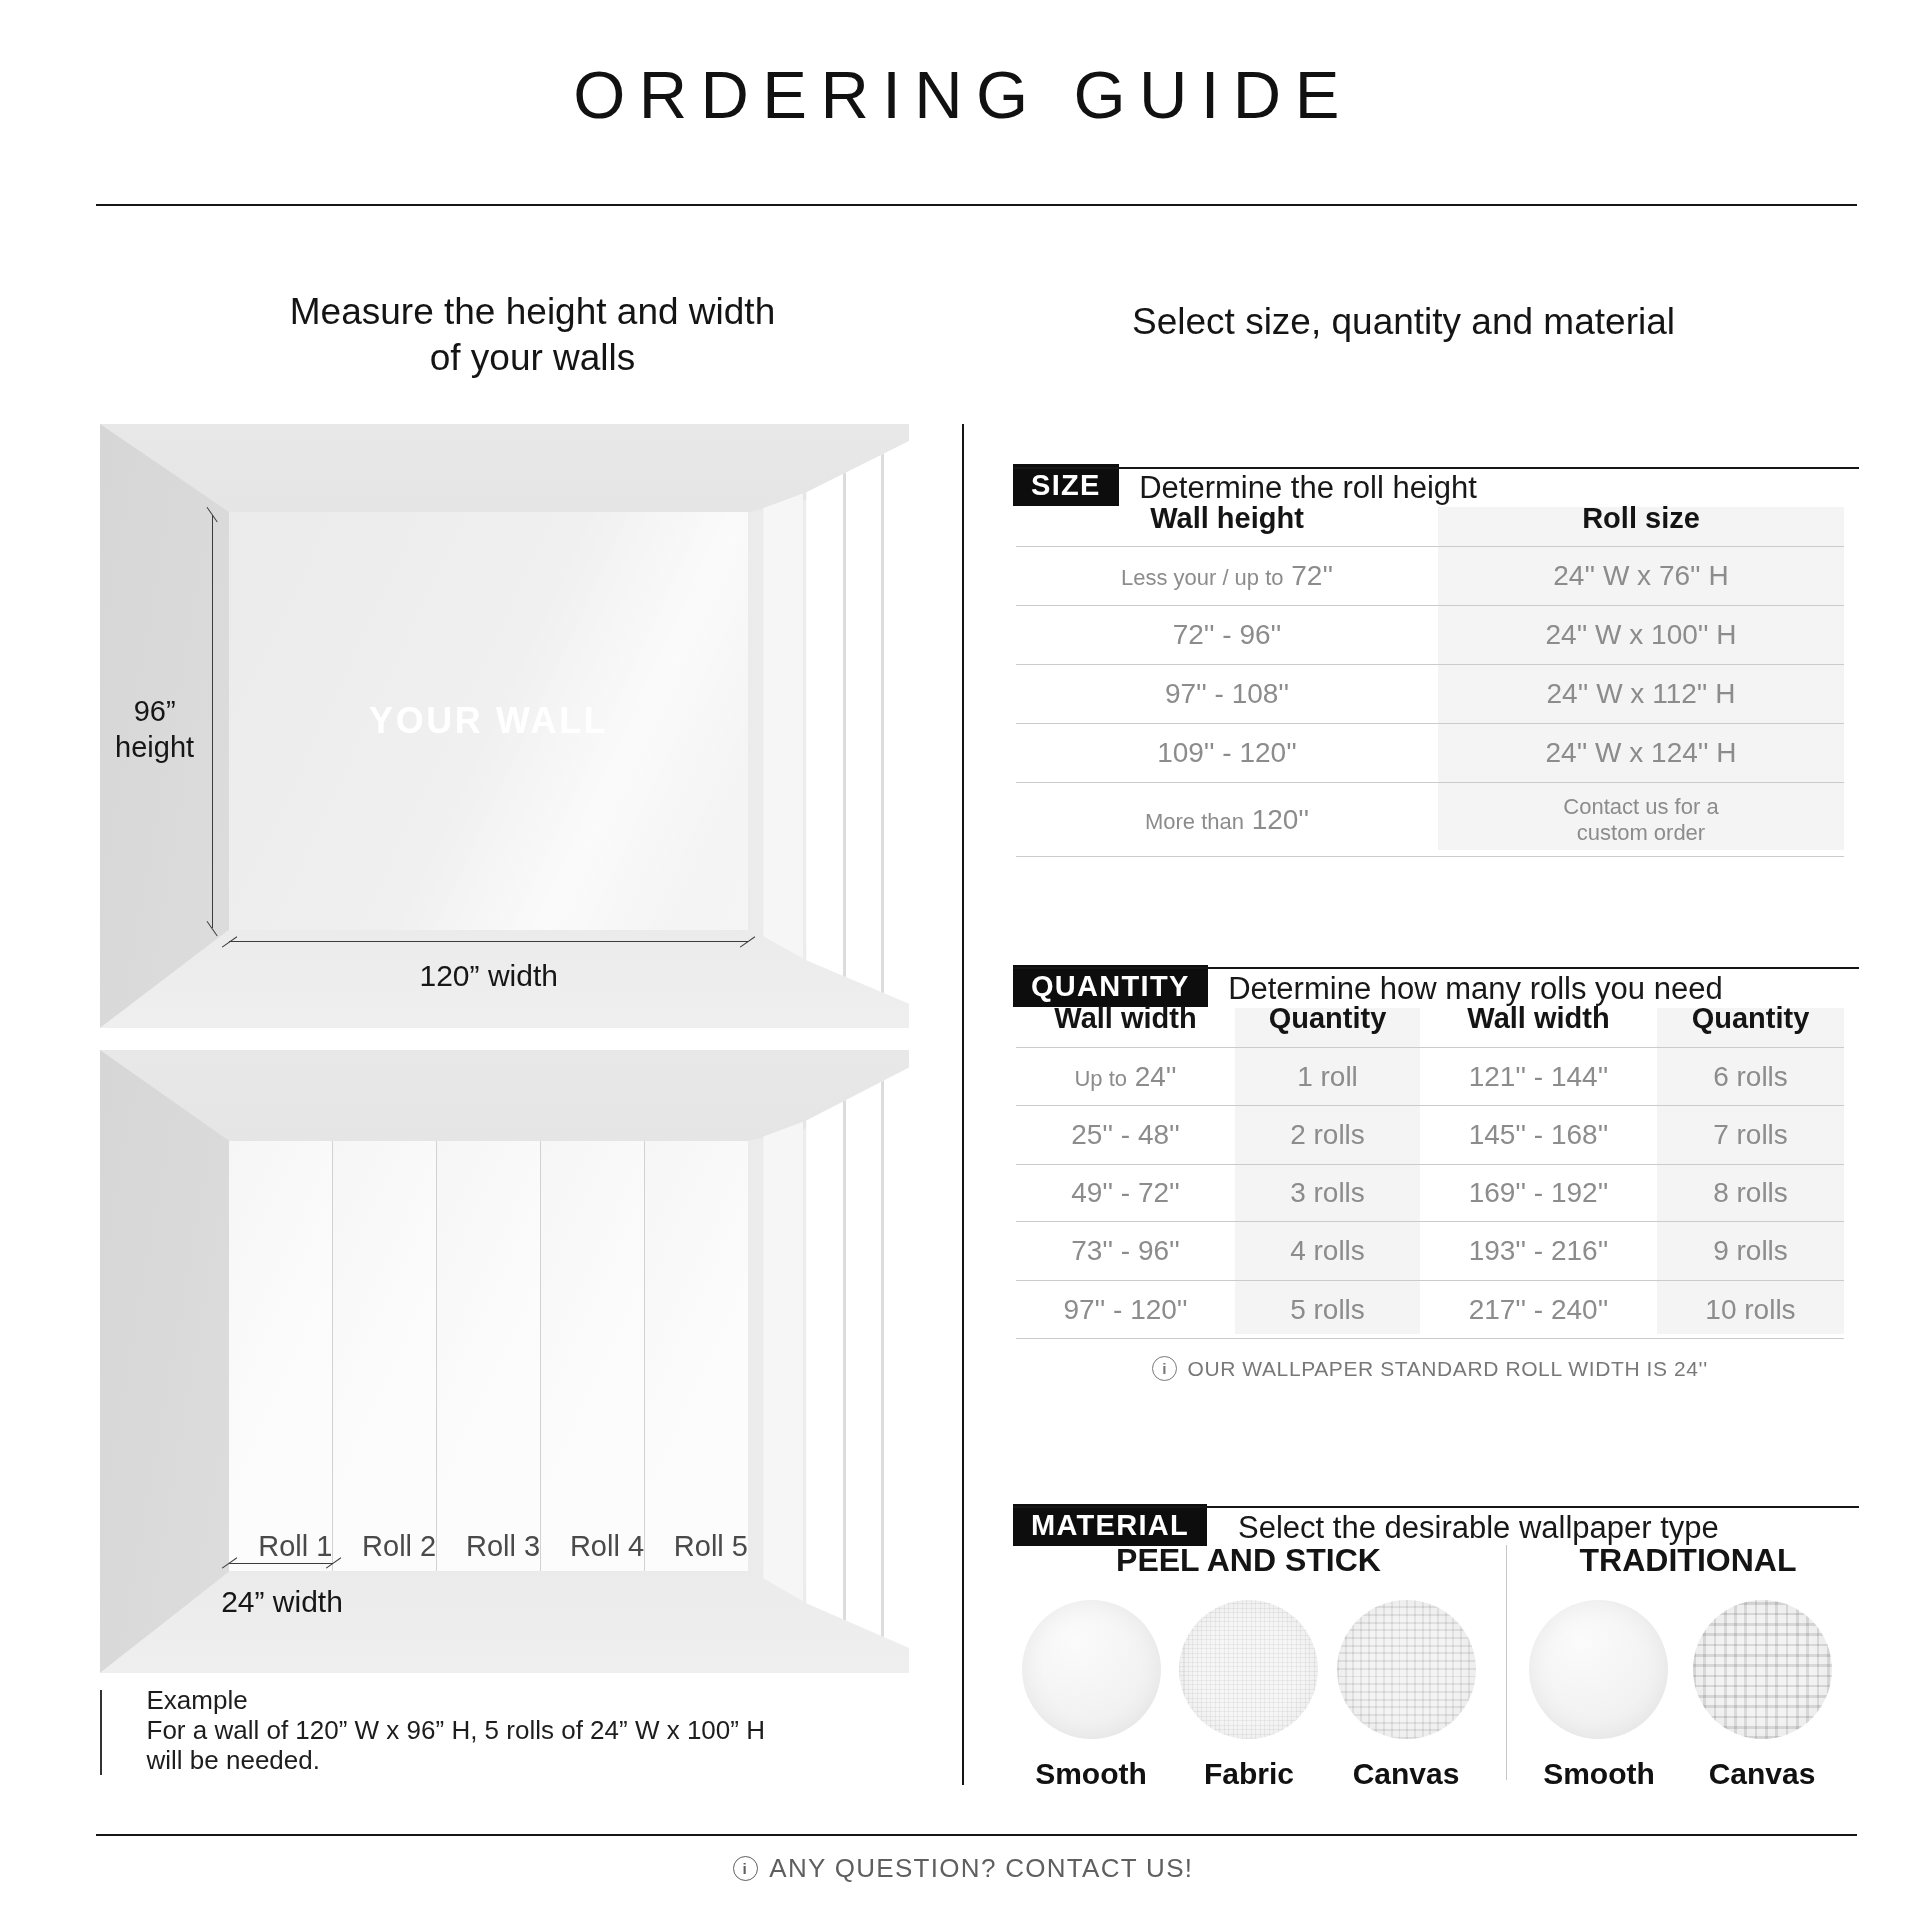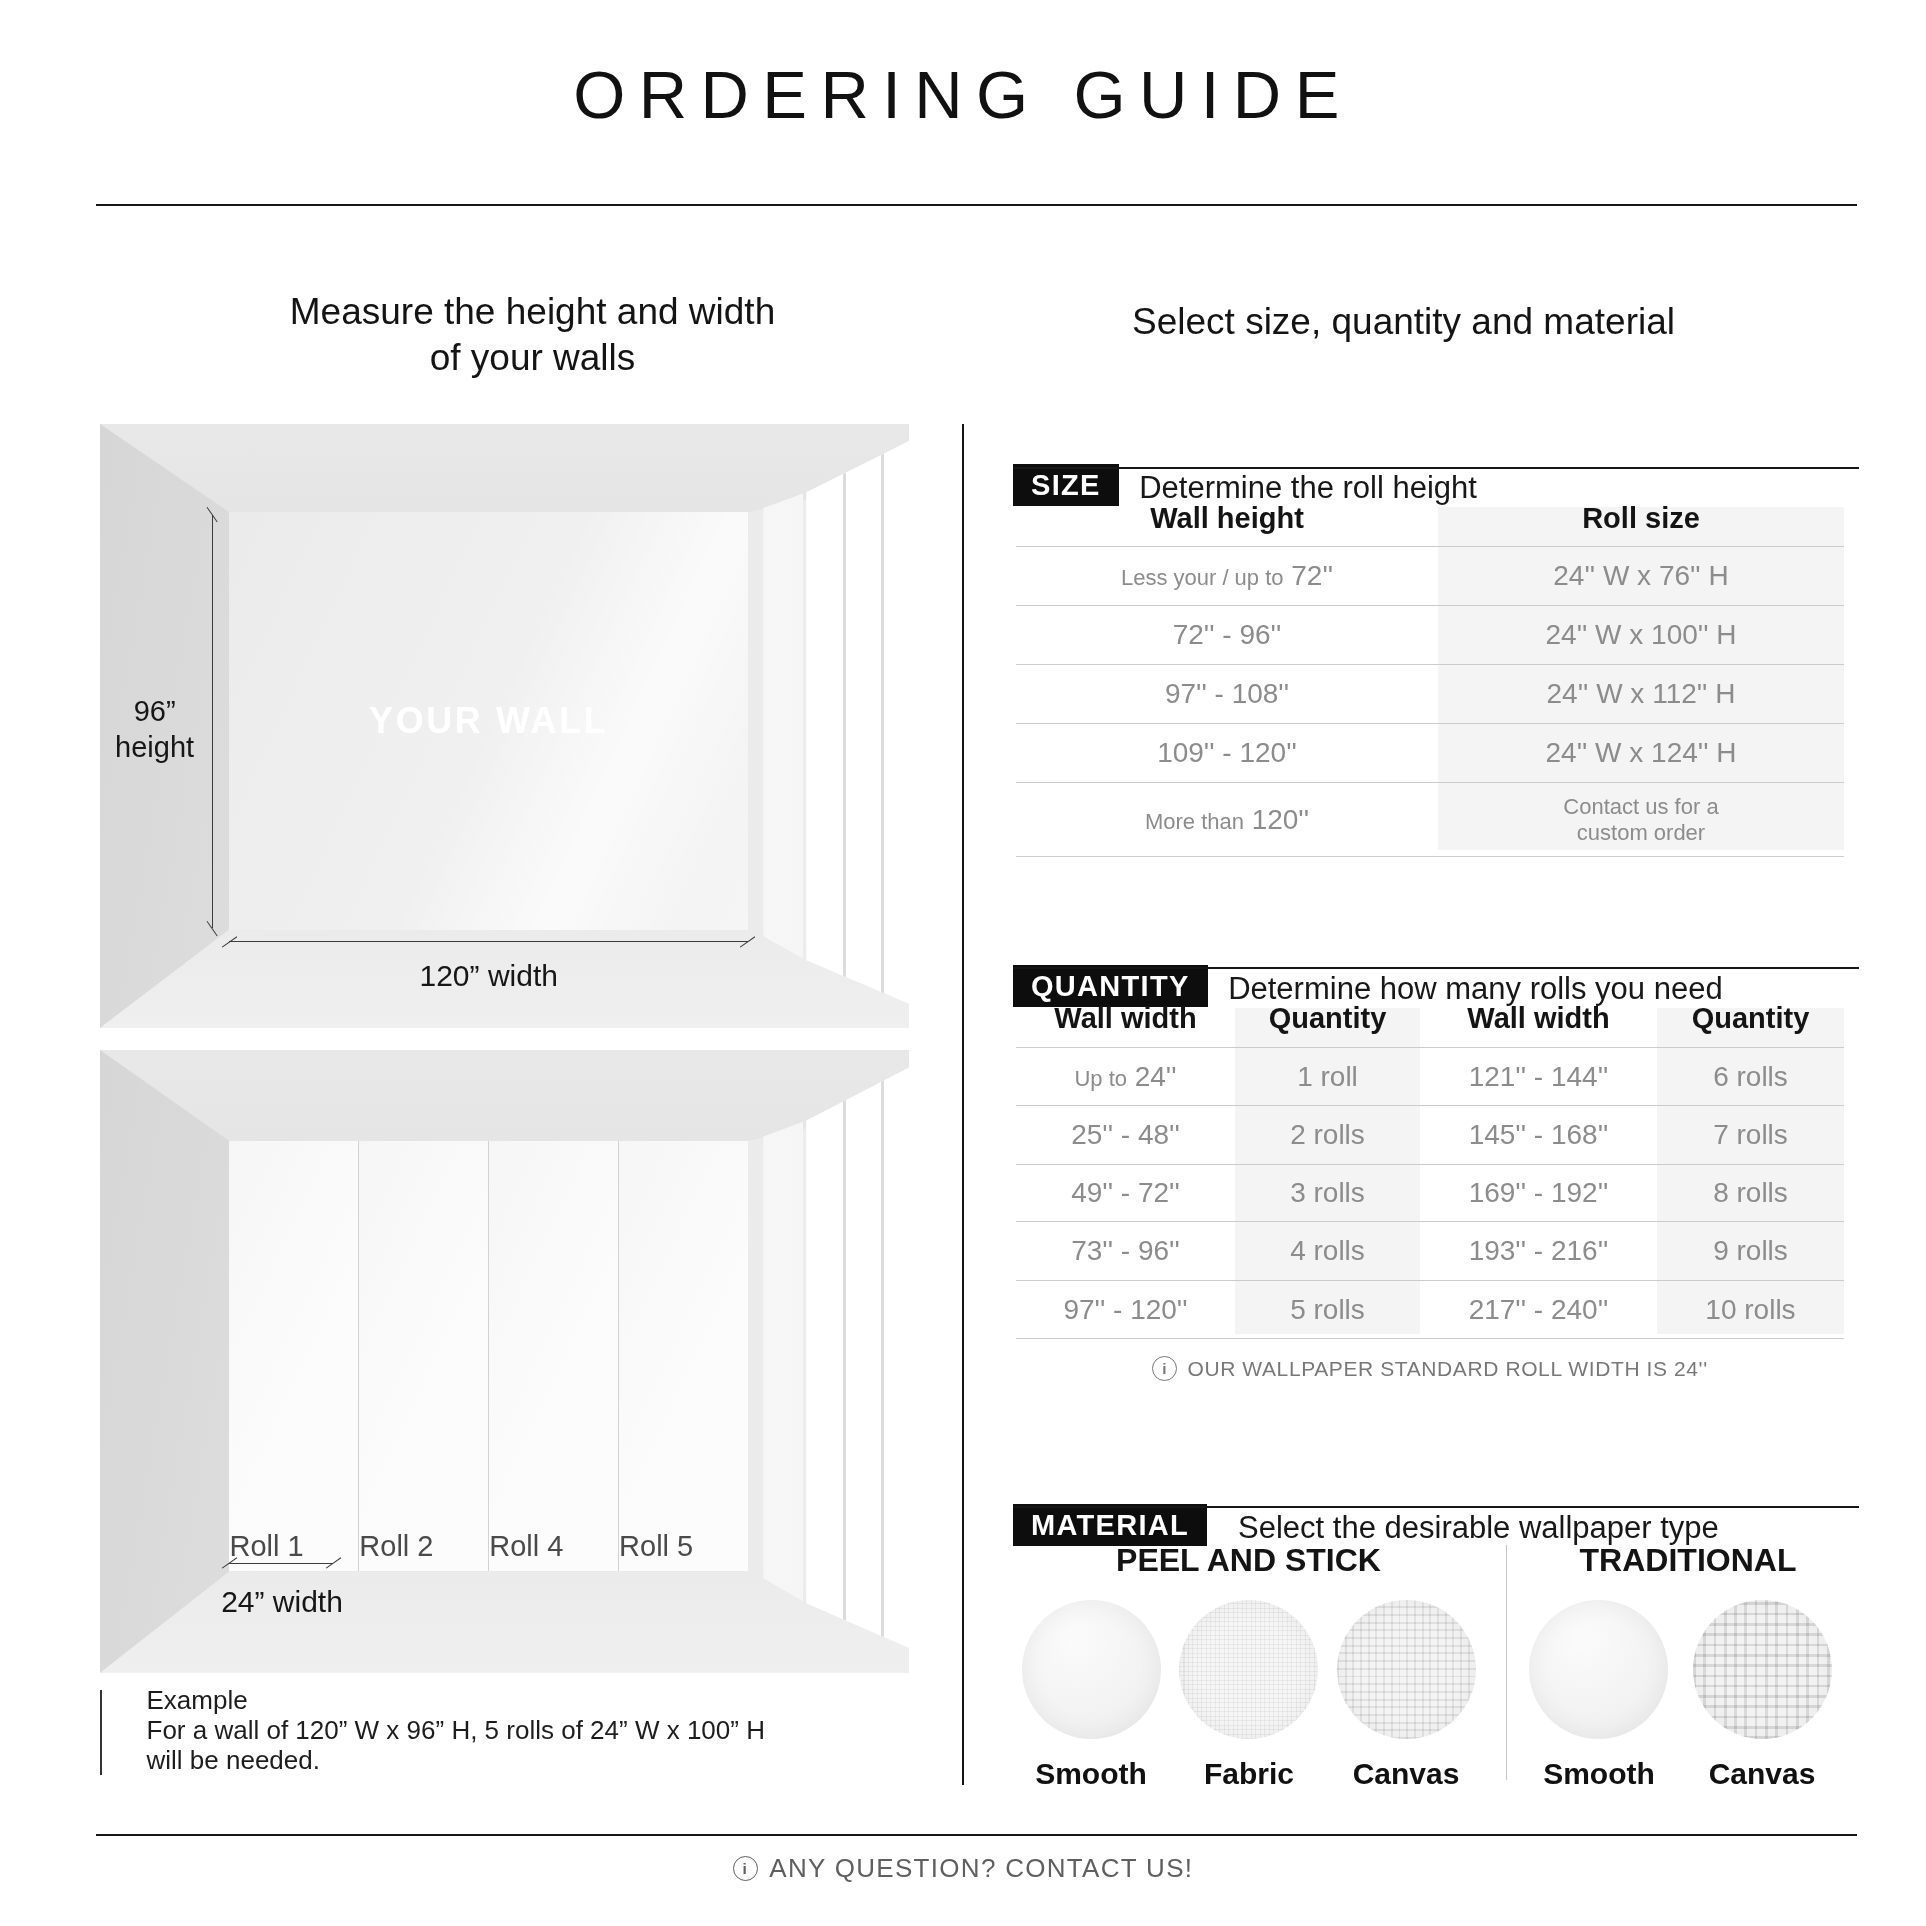--- a/index.html
+++ b/index.html
@@ -40,21 +40,21 @@
   .back-wall { position:absolute; left:16%; top:14.6%; width:64.1%; height:69.1%;
              background:linear-gradient(115deg,#ebebeb 0%,#f0f0f0 50%,#f5f5f5 100%); }
   .room1 .back-wall::after { content:''; position:absolute; inset:0;
              background:linear-gradient(115deg,transparent 50%,rgba(255,255,255,0.65) 72%,transparent 90%); }
   .wall-text { position:absolute; left:0; right:0; top:45%; text-align:center; color:#ffffff;
              font-size:36px; font-weight:700; letter-spacing:2.6px; }
   .panels { position:absolute; left:16%; top:14.6%; width:64.1%; height:69.1%; display:flex; }
   .panel { flex:1; position:relative; background:linear-gradient(115deg,#f6f6f6,#fcfcfc 60%);
              border-right:1.3px solid #d2d2d2; }
   .panel:last-child { border-right:none; }
-  .roll-label { position:absolute; left:0; right:0; bottom:2%; text-align:left; color:#4a4a4a; font-size:29px; }
+  .roll-label { position:absolute; left:0; right:0; bottom:2%; text-align:right; color:#4a4a4a; font-size:29px; }
 
   .meas-v { position:absolute; left:13.8%; top:15%; bottom:16.5%; width:1.3px; background:#3c3c3c; }
   .meas-v::before, .meas-v::after { content:''; position:absolute; left:-8.3px; width:18px; height:1.3px;
              background:#3c3c3c; transform:rotate(55deg); }
   .meas-v::before { top:-0.6px; } .meas-v::after { bottom:-0.6px; }
   .meas-h { position:absolute; height:1.3px; background:#3c3c3c; }
   .meas-h::before, .meas-h::after { content:''; position:absolute; top:-8.3px; width:1.3px; height:18px;
              background:#3c3c3c; transform:rotate(55deg); }
   .meas-h::before { left:-0.6px; } .meas-h::after { right:-0.6px; }
   .mh-120 { left:16%; width:64.1%; top:85.6%; }
@@ -178,20 +178,23 @@
       <div class="mullion m2"></div>
     </div>
     <div class="panels">
       <div class="panel">
         <span class="roll-label">Roll 1</span>
       </div>
       <div class="panel">
         <span class="roll-label">Roll 2</span>
       </div>
       <div class="panel">
+        <span class="roll-label">Roll 3</span>
+      </div>
+      <div class="panel">
         <span class="roll-label">Roll 4</span>
       </div>
       <div class="panel">
         <span class="roll-label">Roll 5</span>
       </div>
     </div>
     <div class="meas-h mh-24"></div>
     <div class="hlabel24">24” width</div>
   </div>
 

